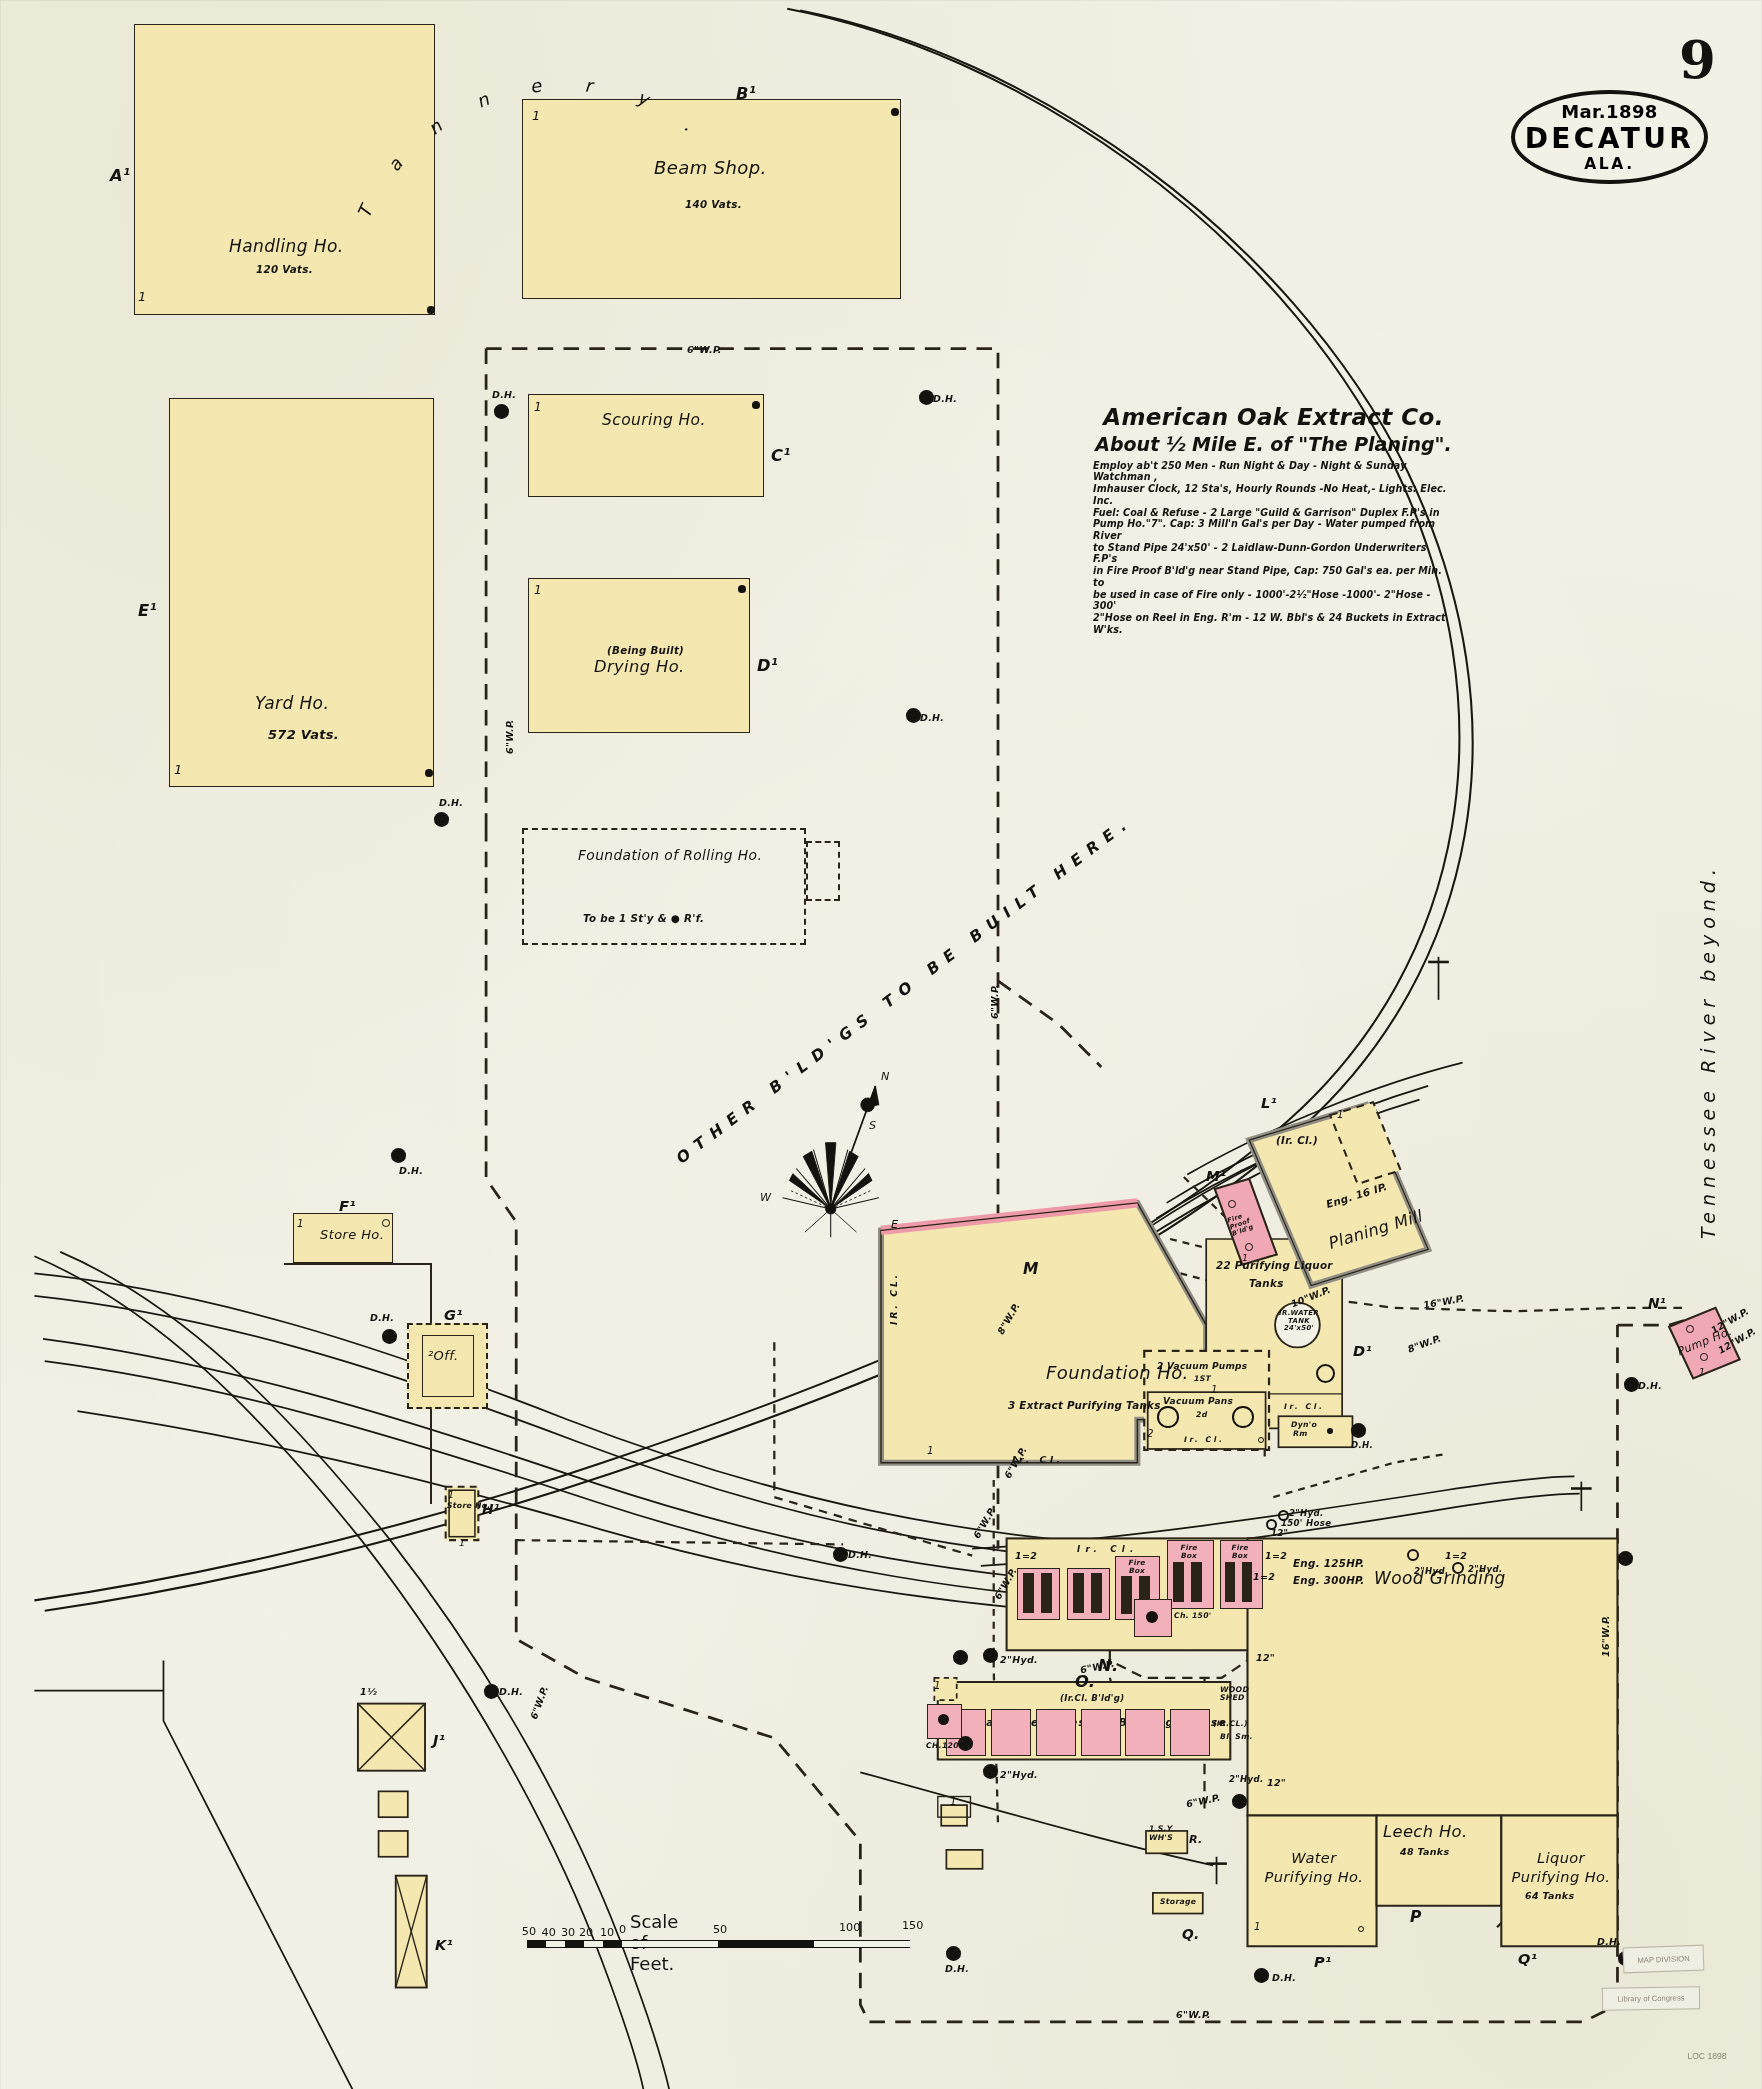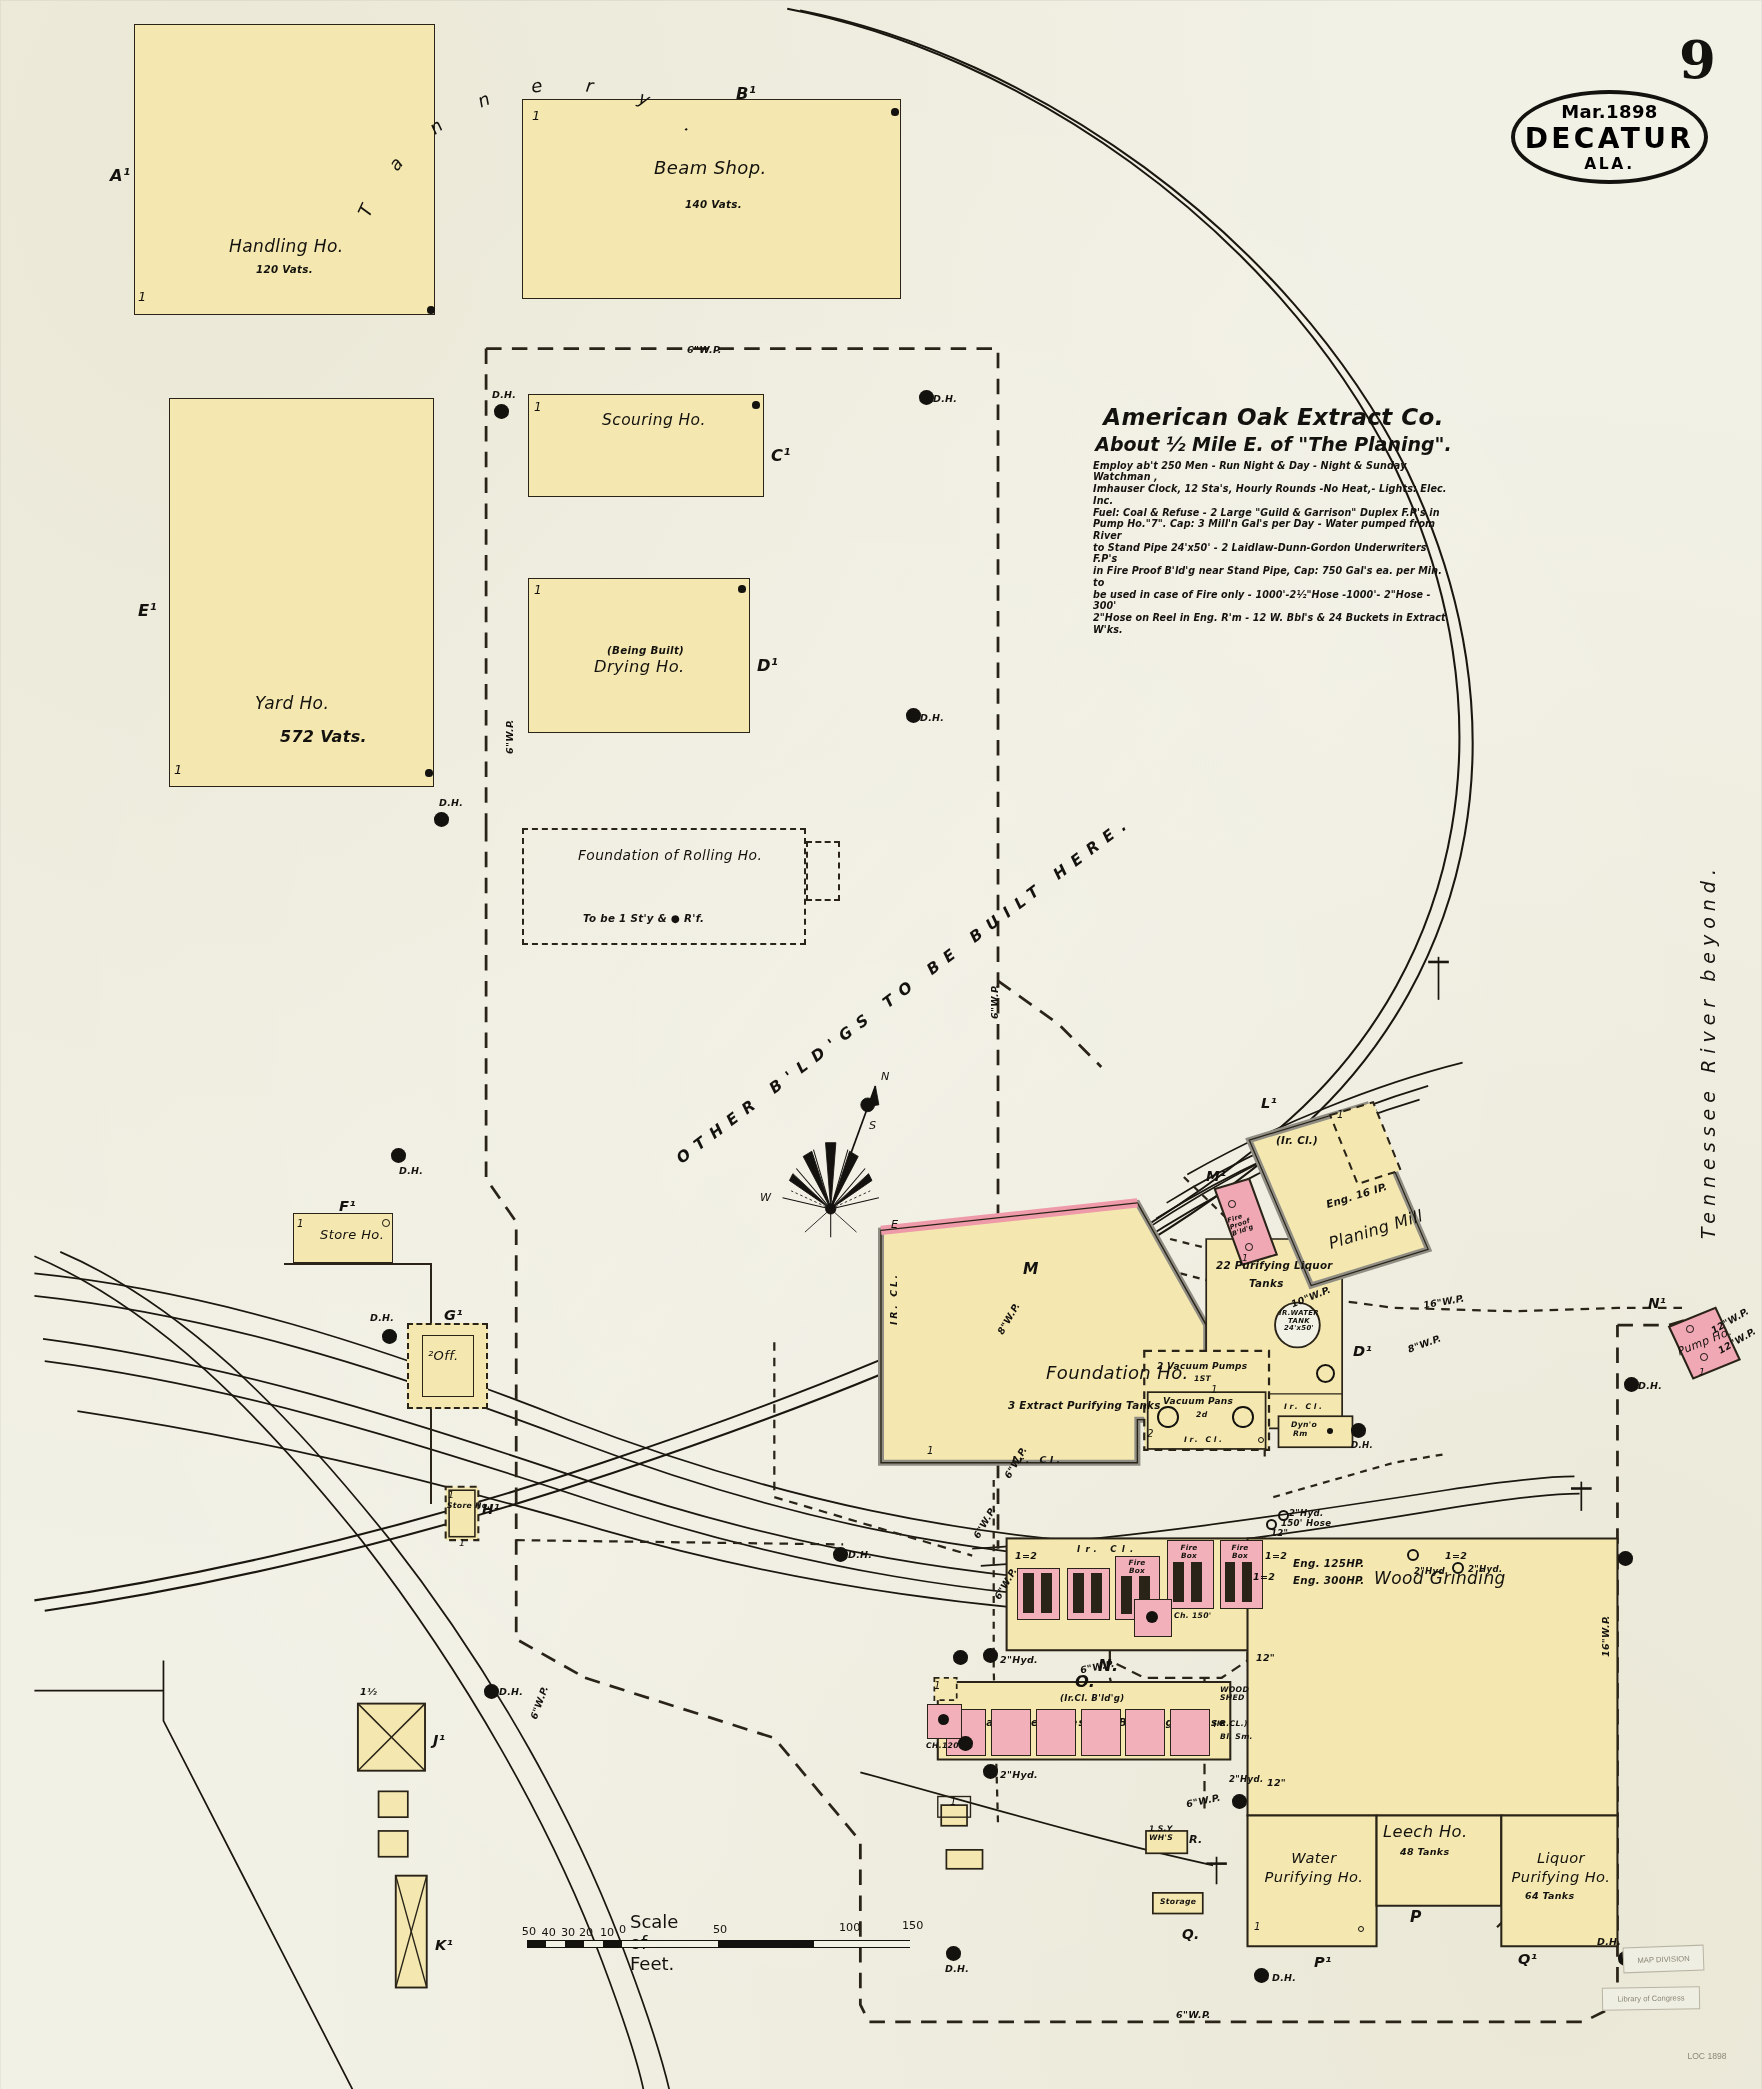--- a/index.html
+++ b/index.html
@@ -257,21 +257,21 @@
   <div class="corner-dot" style="left:738px;top:585px;"></div>
   <div class="lblock caps" style="left:757px;top:656px;font-size:16.3px;">D¹</div>
   <div class="lblock hand" style="left:594px;top:609px;font-size:16.3px;margin-top:48px;">Drying Ho.</div>
   <div class="lblock caps" style="left:607px;top:644px;font-size:10.3px;">(Being Built)</div>
   <div class="lblock hand" style="left:534px;top:583px;font-size:12px;">1</div>
 
   <div class="bldg yellow" style="left:169px;top:398px;width:265px;height:389px;"></div>
   <div class="corner-dot" style="left:425px;top:769px;"></div>
   <div class="lblock caps" style="left:138px;top:601px;font-size:16.3px;">E¹</div>
   <div class="lblock hand" style="left:255px;top:693px;font-size:17px;">Yard Ho.</div>
-  <div class="lblock caps" style="left:280px;top:727px;font-size:16px;">572 Vats.</div>
+  <div class="lblock caps" style="left:268px;top:727px;font-size:13px;">572 Vats.</div>
   <div class="lblock hand" style="left:174px;top:762px;font-size:13px;">1</div>
 
   <div class="bldg dashed" style="left:522px;top:828px;width:284px;height:117px;"></div>
   <div class="bldg dashed" style="left:806px;top:841px;width:34px;height:60px;"></div>
   <div class="lblock hand" style="left:578px;top:847px;font-size:13.8px;">Foundation of Rolling Ho.</div>
   <div class="lblock caps" style="left:583px;top:912px;font-size:10.3px;">To be 1 St'y &amp; ● R'f.</div>
 
   <div class="bldg yellow-thin" style="left:293px;top:1213px;width:100px;height:50px;"></div>
   <div class="corner-o" style="left:382px;top:1219px;"></div>
   <div class="lblock caps" style="left:339px;top:1197px;font-size:14.6px;">F¹</div>

